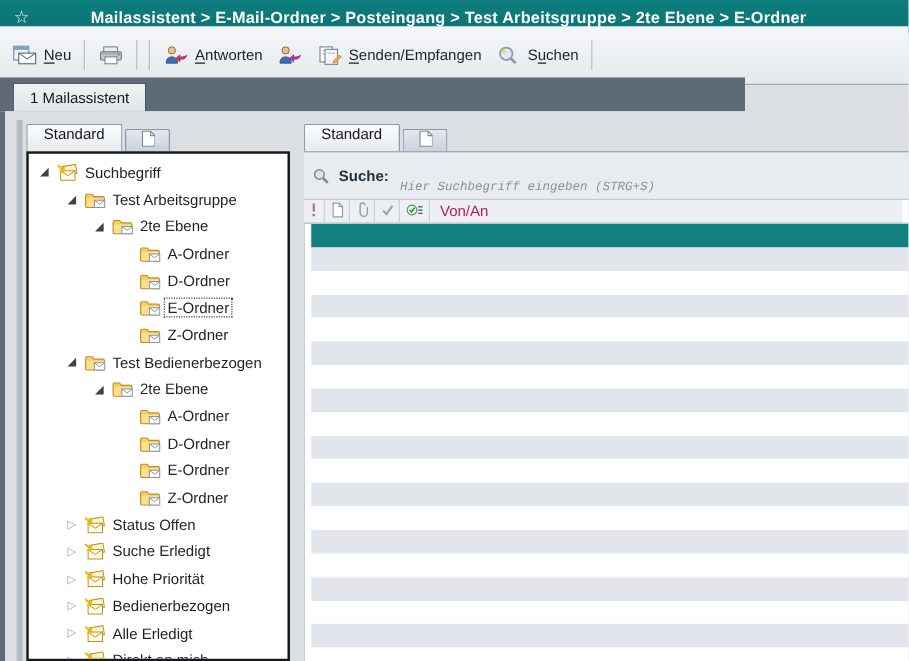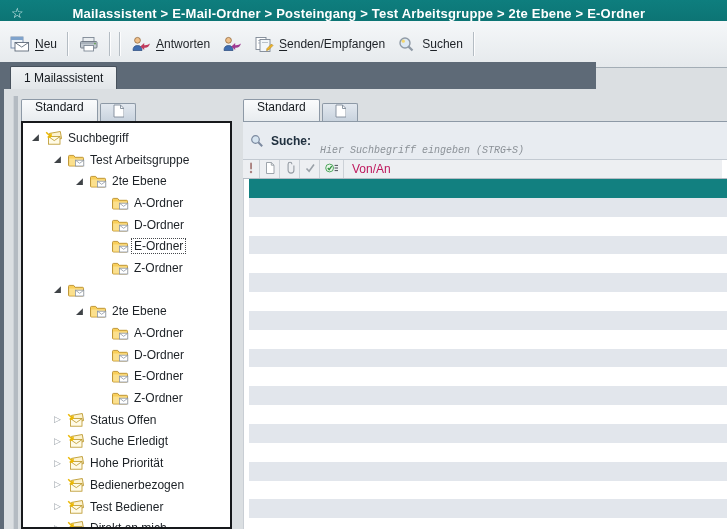--- a/index.html
+++ b/index.html
@@ -348,20 +348,21 @@
             </span>
             <span class="tlabel">Z-Ordner</span>
           </div>
           <div class="titem" style="padding-left: 31px;">
             <span class="tri expanded">◢</span>
             <span class="ticon">
               <svg width="18" height="14">
                 <use href="#sym-mail-folder"></use>
               </svg>
             </span>
+            <span class="tlabel">Test Bedienerbezogen</span>
           </div>
           <div class="titem" style="padding-left: 53px;">
             <span class="tri expanded">◢</span>
             <span class="ticon">
               <svg width="18" height="14">
                 <use href="#sym-mail-folder"></use>
               </svg>
             </span>
             <span class="tlabel">2te Ebene</span>
           </div>
@@ -437,21 +438,21 @@
             </span>
             <span class="tlabel">Bedienerbezogen</span>
           </div>
           <div class="titem" style="padding-left: 31px;">
             <span class="tri collapsed">▷</span>
             <span class="ticon">
               <svg width="18" height="14">
                 <use href="#sym-mail-stack"></use>
               </svg>
             </span>
-            <span class="tlabel">Test Bediener</span>
+            <span class="tlabel">Alle Erledigt</span>
           </div>
           <div class="titem" style="padding-left: 31px;">
             <span class="tri collapsed">▷</span>
             <span class="ticon">
               <svg width="18" height="14">
                 <use href="#sym-mail-stack"></use>
               </svg>
             </span>
             <span class="tlabel">Direkt an mich</span>
           </div>

